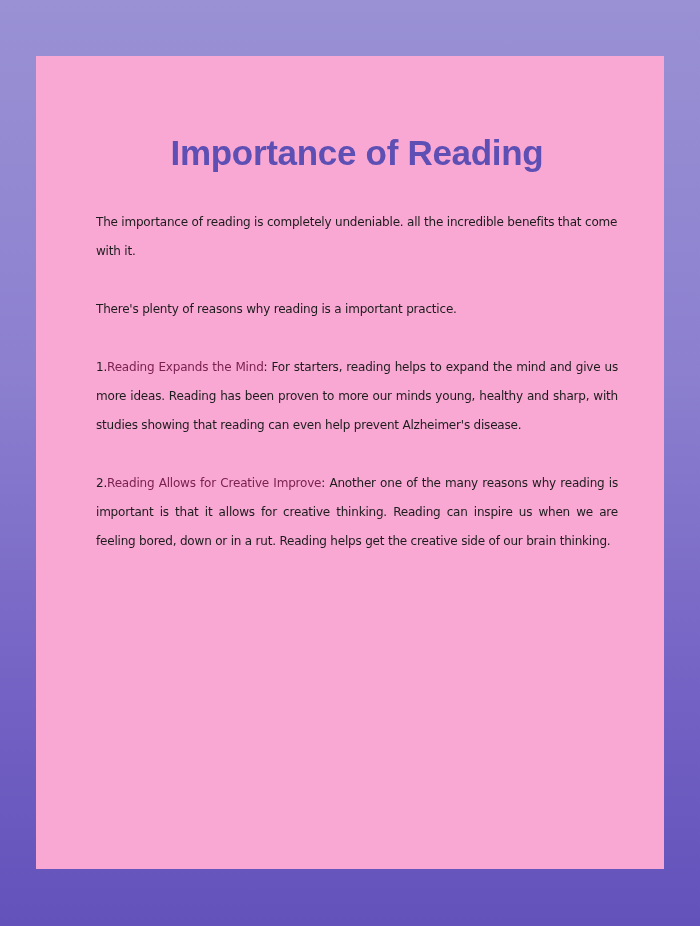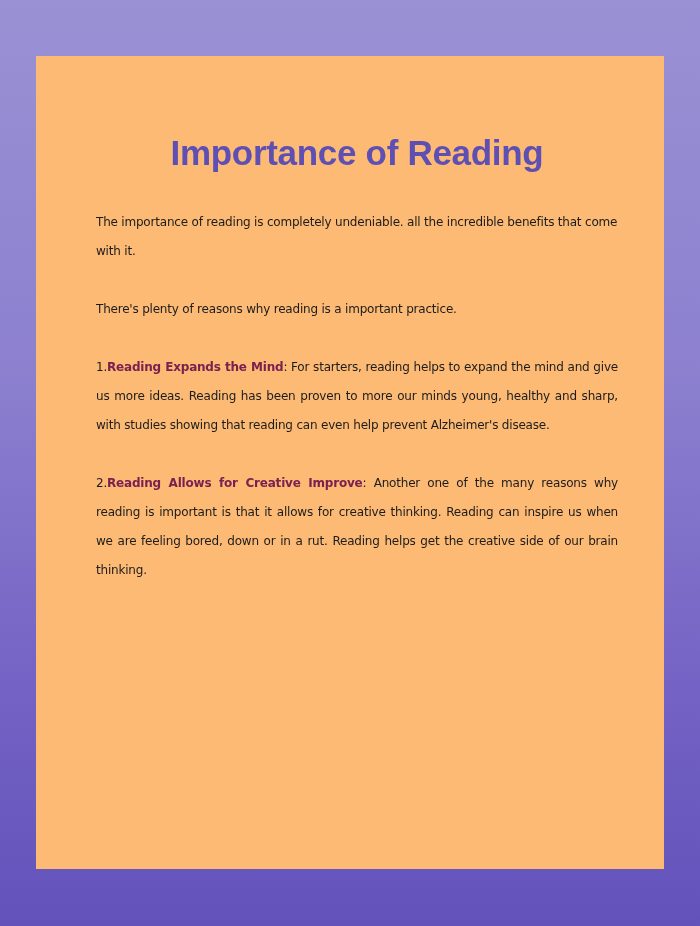--- a/index.html
+++ b/index.html
@@ -4,21 +4,21 @@
   <style>
     html, body { margin: 0; padding: 0; }
     body {
       width: 700px; height: 926px; overflow: hidden;
       background: linear-gradient(180deg, #9991d4 0%, #8c80cf 40%, #7462c4 75%, #6252ba 100%);
       position: relative;
       font-family: "DejaVu Sans", sans-serif;
     }
     .card {
       position: absolute; left: 36px; top: 56px; width: 628px; height: 813px;
-      background: #fdba74;
+      background: #f9a8d4;
       box-sizing: border-box;
       padding: 0 46px 0 60px;
     }
     .title {
       margin: 76px 0 0 0;
       text-align: center;
       font-family: "Liberation Sans", sans-serif;
       font-weight: bold;
       font-size: 35px;
       letter-spacing: -0.3px;
@@ -28,21 +28,21 @@
     .body {
       margin-top: 34px;
       font-family: "DejaVu Sans", sans-serif;
       font-size: 12px;
       line-height: 29px;
       color: #1c1c1c;
       letter-spacing: -0.2px;
     }
     .para { margin: 0 0 29px 0; }
     .para.justify { text-align: justify; }
-    .heading { color: #7a2150; font-weight: bold; }
+    .heading { color: #7a2150; font-weight: normal; }
   </style>
 </head>
 <body>
 
 <div class="card">
   <h1 class="title">Importance of Reading</h1>
   <div class="body">
     <p class="para">The importance of reading is completely undeniable. all the incredible benefits that come with it.</p>
     <p class="para justify">There's plenty of reasons why reading is a important practice.</p>
 

